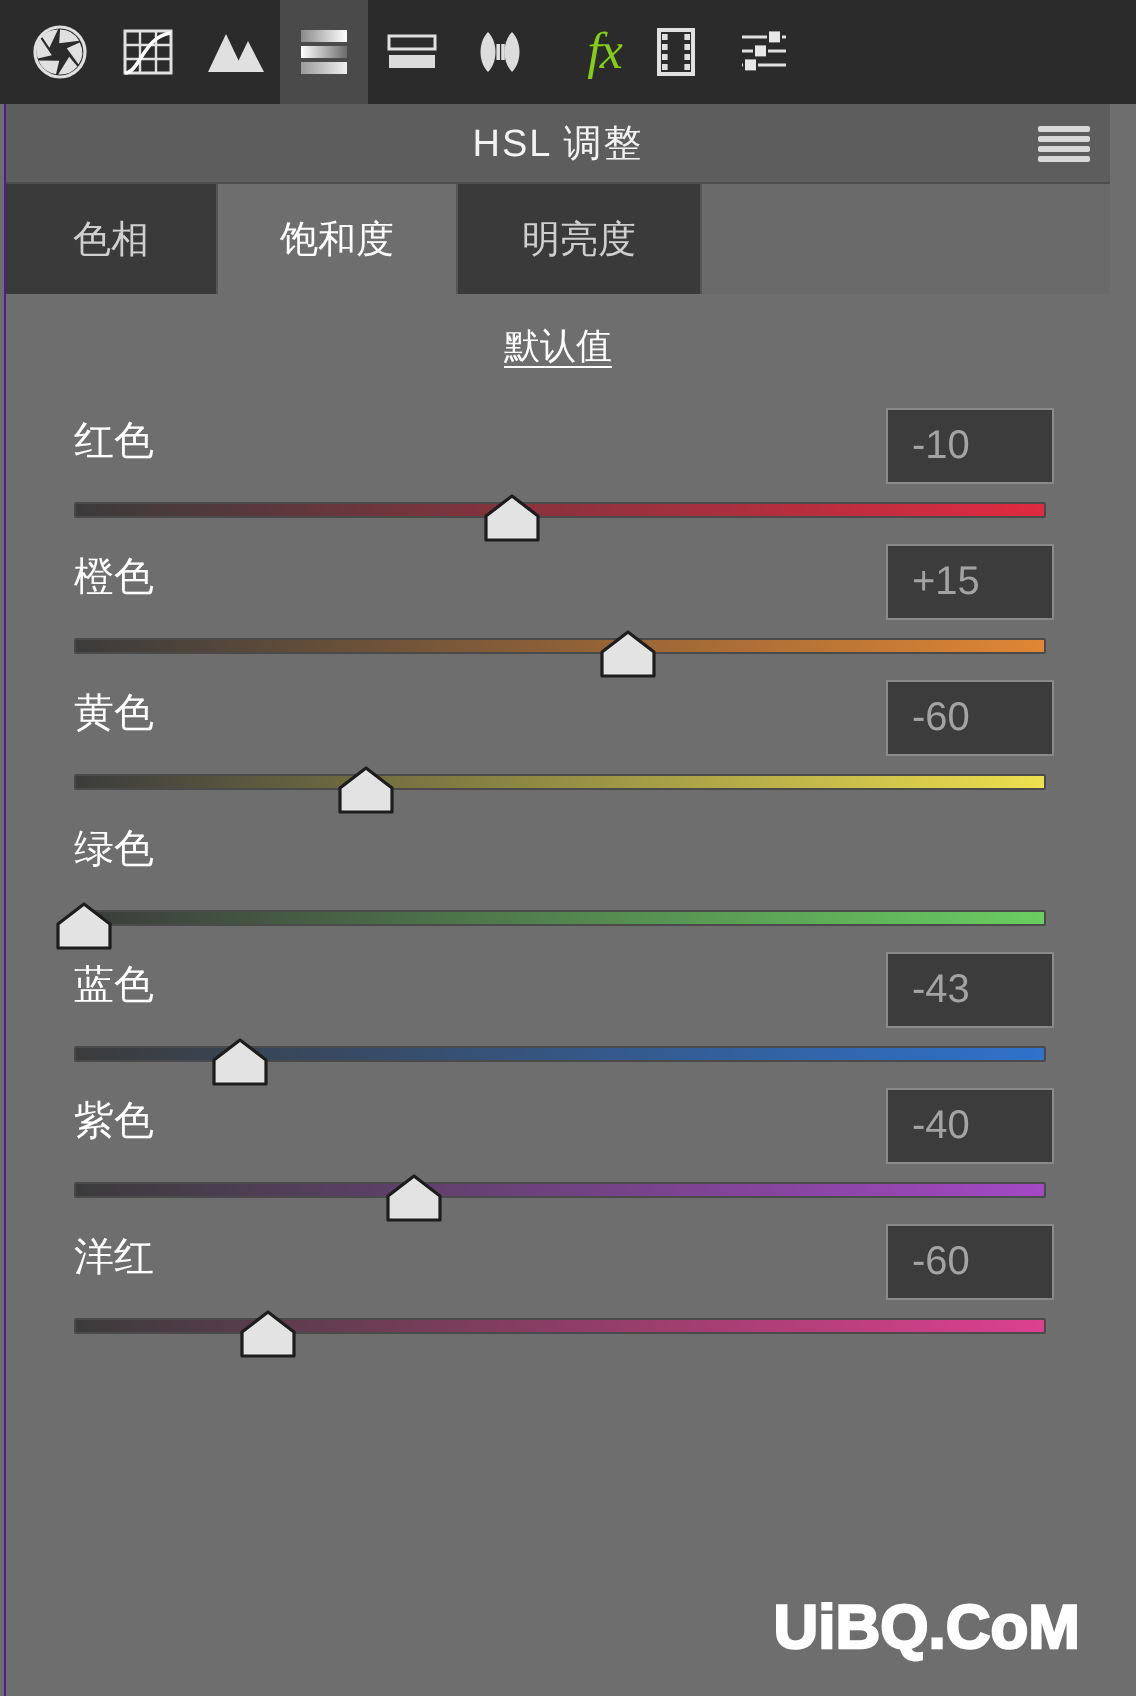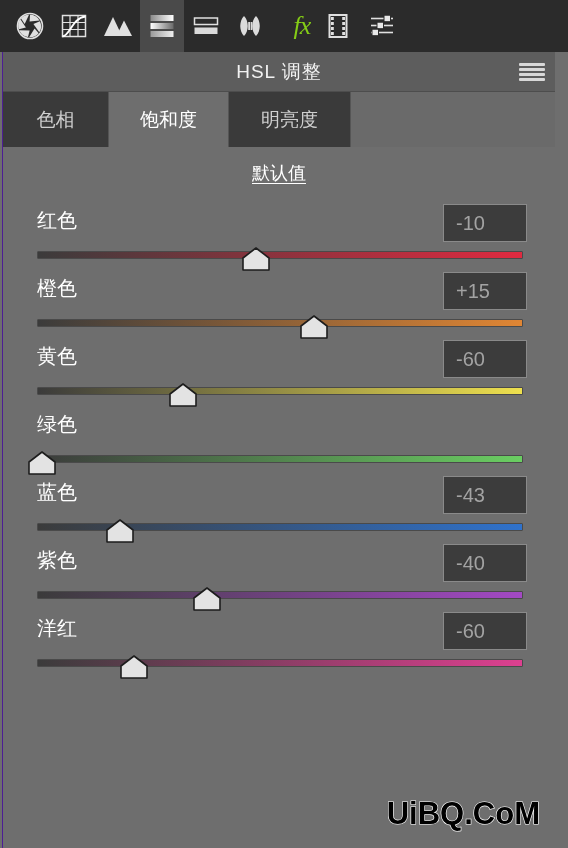--- a/index.html
+++ b/index.html
@@ -119,21 +119,21 @@
     position: absolute; top: 1px;
     width: 30px; height: 24px;
     transform: translateX(-50%);
   }
   .thumb svg { display: block; }
 
   
   .watermark {
     position: absolute; right: 14px; bottom: 16px;
     font-size: 31px; font-weight: bold;
-    color: #000000;
+    color: #ffffff;
     letter-spacing: 0px;
     -webkit-text-stroke: 1.2px #ffffff;
     paint-order: stroke fill;
   }
 </style>
 </head>
 <body>
 
 <div id="app">
 

